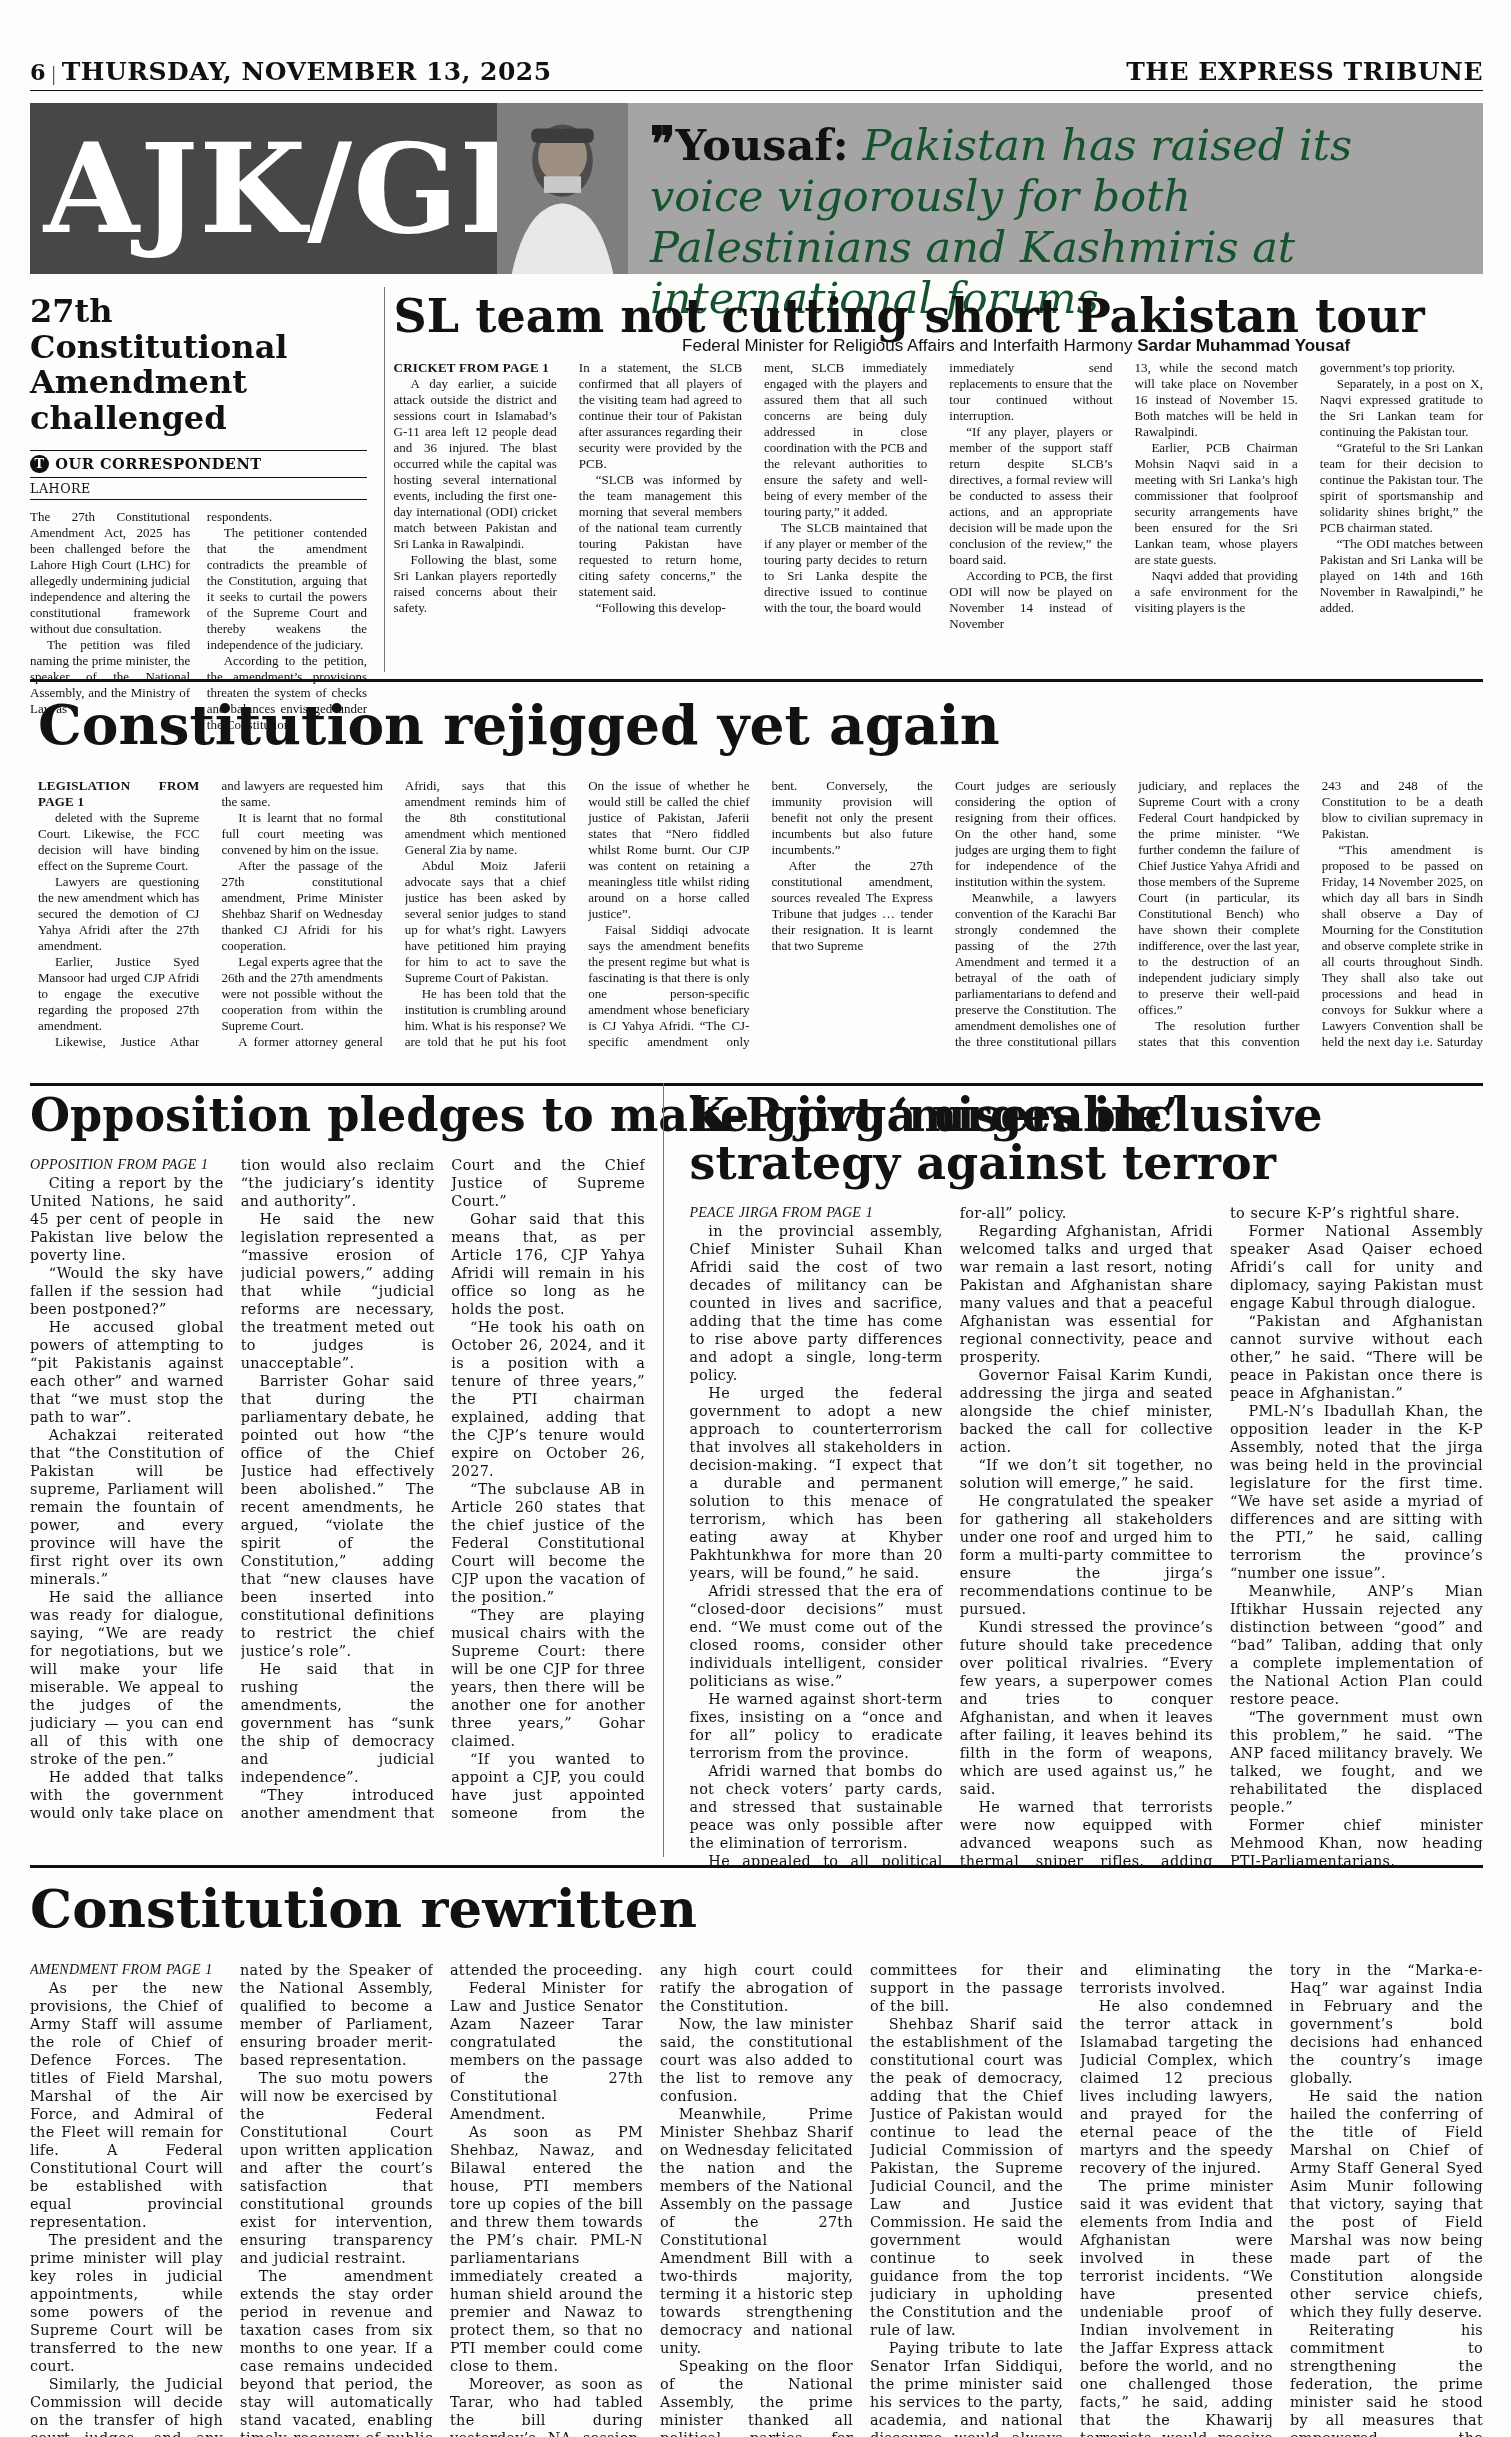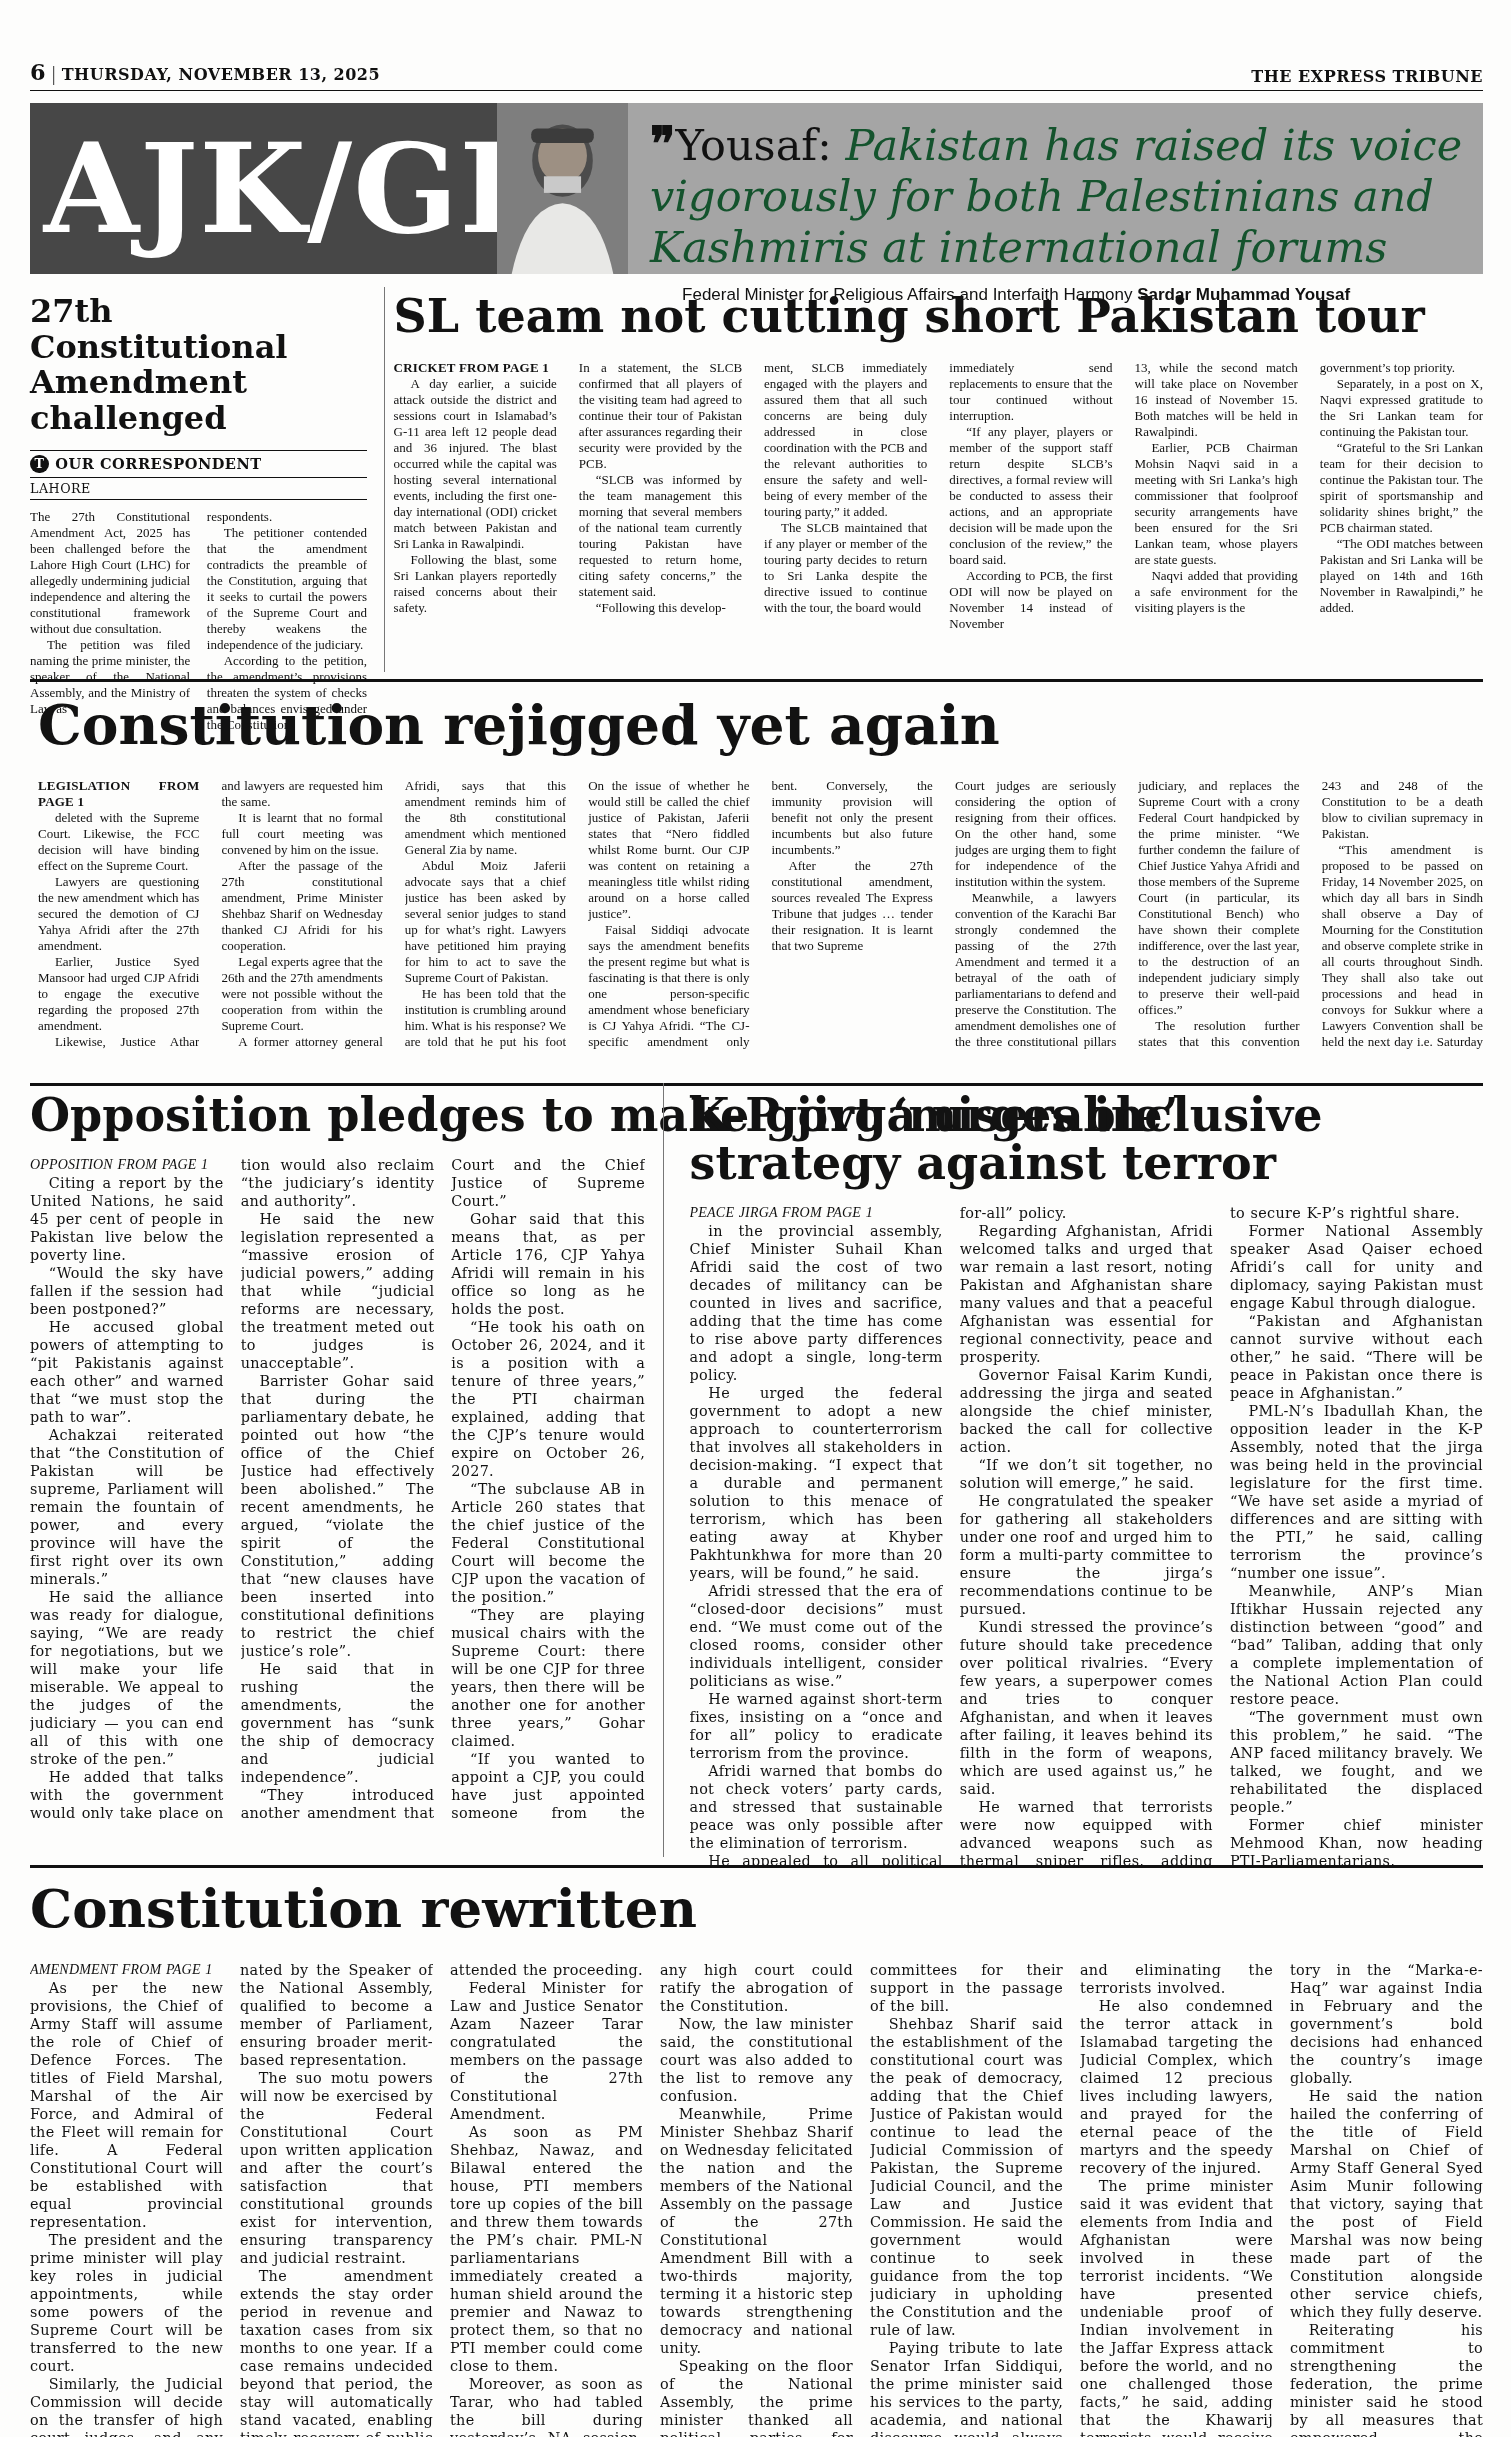--- a/index.html
+++ b/index.html
@@ -4,33 +4,33 @@
 <style>
   html,body{margin:0;padding:0;background:#e9e9e9;}
   .page{position:relative;width:1512px;height:2667px;background:#fdfdfc;color:#111;
         font-family:"Liberation Serif",serif;overflow:hidden;margin:0 auto;}
 
   
   .topbar{position:absolute;left:30px;right:29px;top:47px;height:43px;
           border-bottom:1.5px solid #111;display:flex;justify-content:space-between;align-items:flex-end;}
   .topbar .pg{font-family:"DejaVu Serif",serif;font-weight:700;font-size:22.4px;}
   .topbar .sep{font-weight:400;color:#444;padding:0 5.9px;font-size:21.5px;}
-  .topbar .date,.topbar .masthead{font-family:"DejaVu Serif",serif;font-weight:700;font-size:16px;letter-spacing:0.5px;}
+  .topbar .date,.topbar .masthead{font-family:"DejaVu Serif",serif;font-weight:700;font-size:25px;letter-spacing:0.5px;}
   .topbar .left{display:flex;align-items:baseline;padding-bottom:3.9px;}
   .topbar .masthead{padding-bottom:3.9px;}
 
   
   .banner{position:absolute;left:30px;right:29px;top:103px;height:171px;display:flex;background:#a5a5a5;}
   .banner .ajkgb{width:453px;background:#474747;color:#fff;display:flex;align-items:center;
                  font-family:"DejaVu Serif",serif;font-weight:700;font-size:123px;letter-spacing:1px;padding-left:13.7px;}
   .banner .photo{width:131px;background:#8f8f8f;position:relative;overflow:hidden;}
   .banner .quotebox{flex:1;padding:12.7px 19.5px 0 22.4px;position:relative;}
   .qline{font-family:"DejaVu Serif",serif;font-size:43px;line-height:1.18;font-weight:400;}
   .qmark{color:#111;font-weight:700;font-size:47px;}
-  .qspeaker{color:#111;font-weight:400;}
+  .qspeaker{color:#111;font-weight:700;}
   .qtext{color:#14532d;font-style:italic;}
   .qattr{margin-top:12.7px;font-family:"Liberation Sans",sans-serif;font-size:17px;color:#111;margin-left:32px;}
   .qattr b{font-weight:700;}
 
   
   .headline{font-family:"DejaVu Serif",serif;font-weight:700;color:#121212;}
   .kicker{font-family:"Liberation Serif",serif;font-weight:700;font-size:13px;letter-spacing:0.2px;
           text-transform:uppercase;margin:0 0 1px 0;}
   .kicker.it{font-style:italic;font-weight:400;font-size:14px;}
   .cols{display:flex;}

